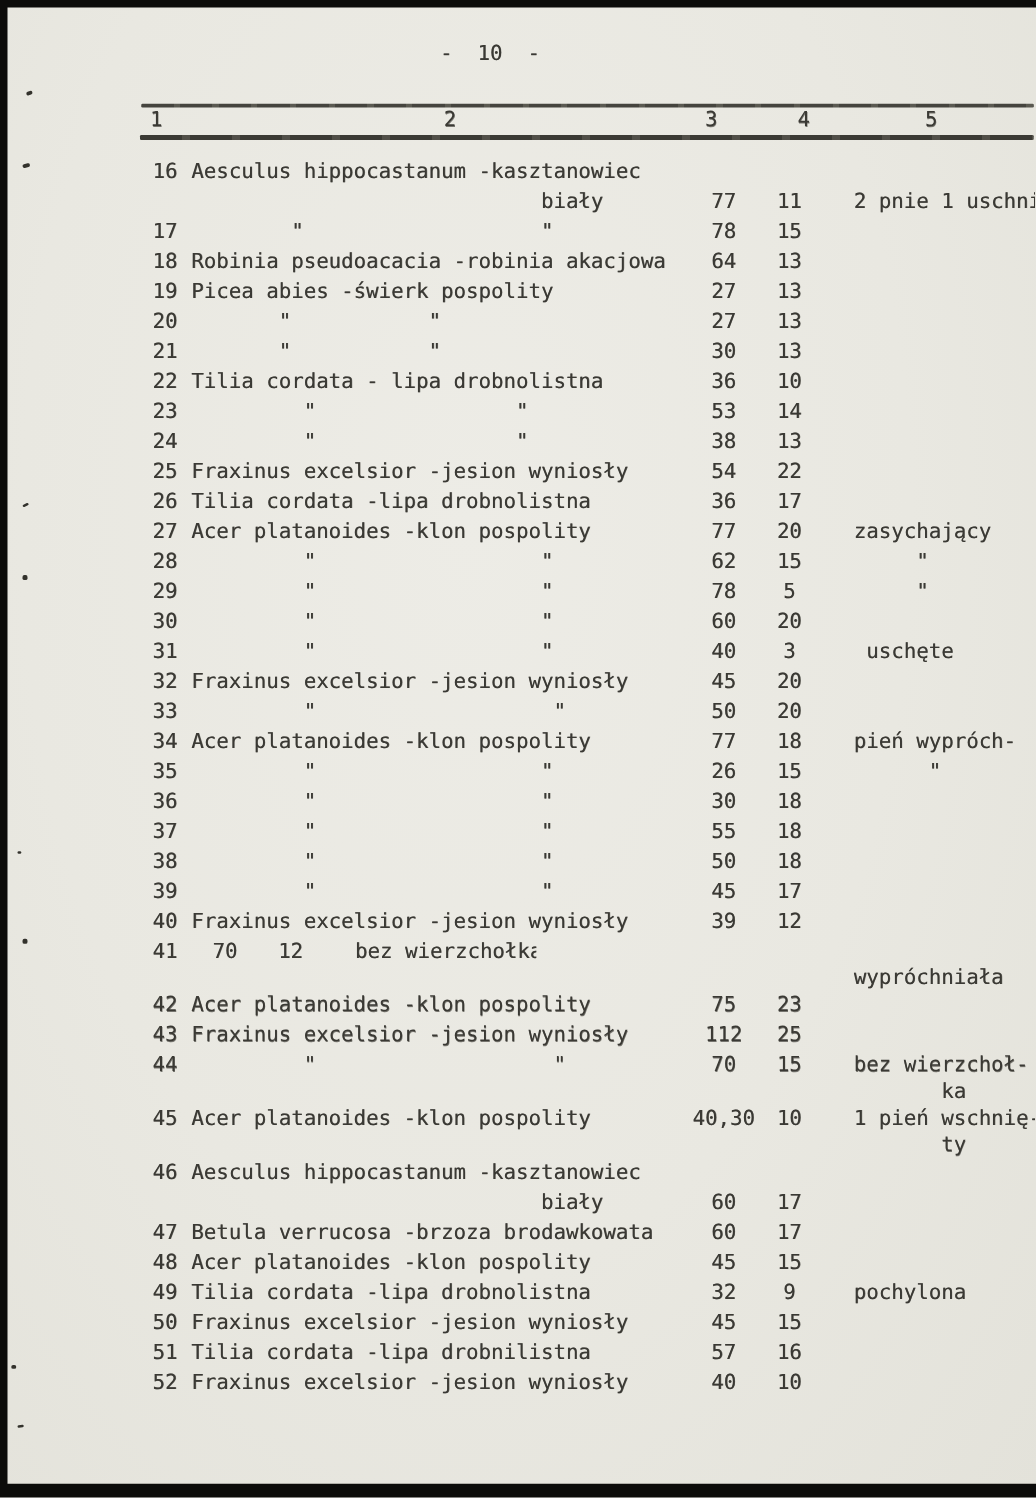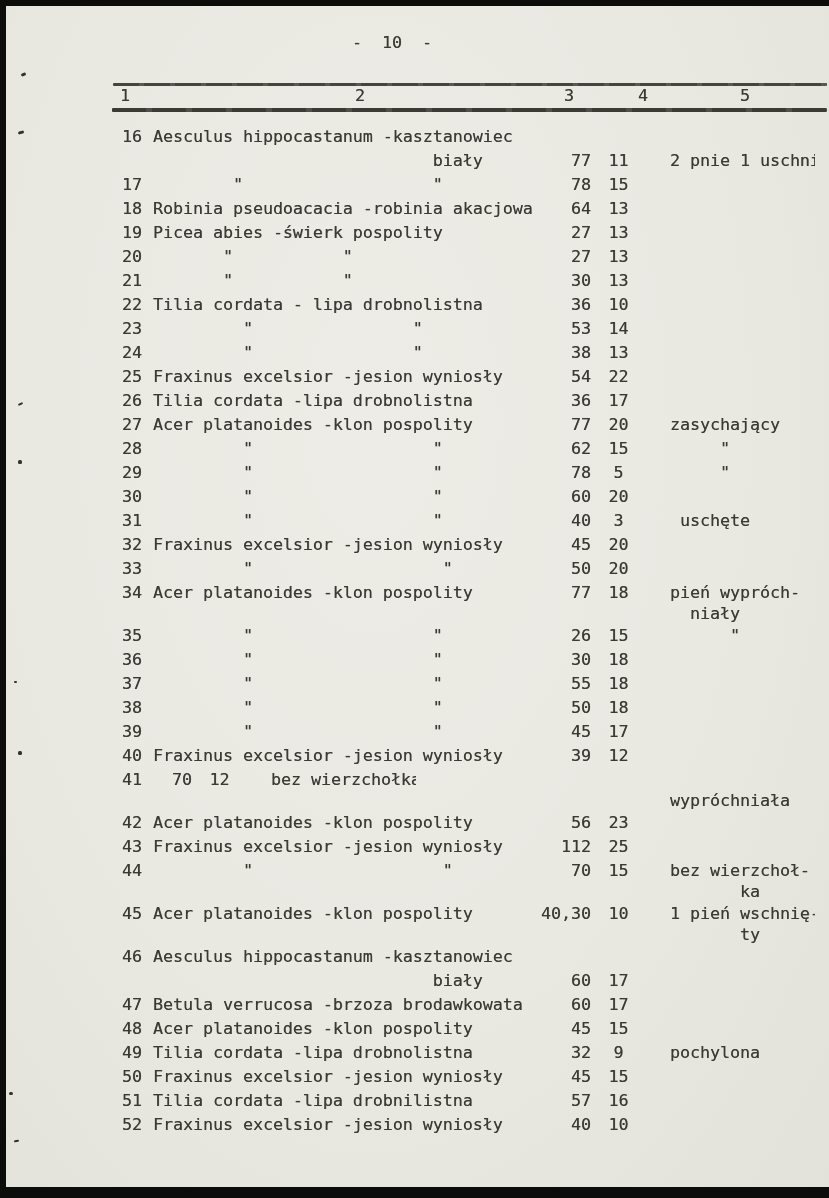--- a/index.html
+++ b/index.html
@@ -43,21 +43,21 @@
   .ch-2{left:355px;}
   .ch-3{left:564px;}
   .ch-4{left:638px;}
   .ch-5{left:740px;}
   
   #rows{position:absolute;left:0;top:126px;width:826px;}
   .line{display:flex;height:24px;line-height:22px;}
   .line.sm{height:19px;line-height:16px;}
   .c1{width:142px;text-align:right;white-space:pre;flex:none;}
   .c2{margin-left:11px;width:388px;white-space:pre;flex:none;}
-  .c3{width:50px;text-align:right;white-space:pre;flex:none;}
+  .c3{width:50px;text-align:center;white-space:pre;flex:none;margin-left:13px;}
   .c4{width:55px;text-align:center;white-space:pre;flex:none;}
   .c5{margin-left:24px;width:145px;white-space:pre;overflow:hidden;flex:none;}
   
   .speck{position:absolute;background:#33322c;border-radius:1.5px;}
 </style>
 </head>
 <body>
 
 <div class="page">
 
@@ -211,27 +211,20 @@
         <span class="c4 txt">20</span>
         <span class="c5 txt"></span>
       </div>
       <div class="line">
         <span class="c1 txt">34</span>
         <span class="c2 txt">Acer platanoides -klon pospolity</span>
         <span class="c3 txt">77</span>
         <span class="c4 txt">18</span>
         <span class="c5 txt">pień wypróch-</span>
       </div>
-      <div class="line sm">
-        <span class="c1 txt"></span>
-        <span class="c2 txt"></span>
-        <span class="c3 txt"></span>
-        <span class="c4 txt"></span>
-        <span class="c5 txt">  niały</span>
-      </div>
       <div class="line">
         <span class="c1 txt">35</span>
         <span class="c2 txt">         "                  "</span>
         <span class="c3 txt">26</span>
         <span class="c4 txt">15</span>
         <span class="c5 txt">      "</span>
       </div>
       <div class="line">
         <span class="c1 txt">36</span>
         <span class="c2 txt">         "                  "</span>
@@ -276,21 +269,21 @@
       <div class="line sm">
         <span class="c1 txt"></span>
         <span class="c2 txt"></span>
         <span class="c3 txt"></span>
         <span class="c4 txt"></span>
         <span class="c5 txt">wypróchniała</span>
       </div>
       <div class="line">
         <span class="c1 txt">42</span>
         <span class="c2 txt">Acer platanoides -klon pospolity</span>
-        <span class="c3 txt">56</span>
+        <span class="c3 txt">75</span>
         <span class="c4 txt">23</span>
         <span class="c5 txt"></span>
       </div>
       <div class="line">
         <span class="c1 txt">43</span>
         <span class="c2 txt">Fraxinus excelsior -jesion wyniosły</span>
         <span class="c3 txt">112</span>
         <span class="c4 txt">25</span>
         <span class="c5 txt"></span>
       </div>

